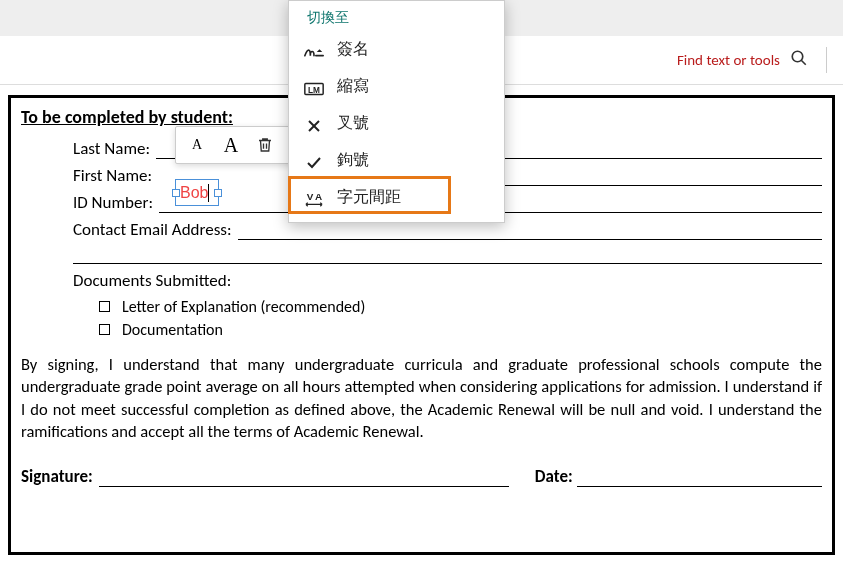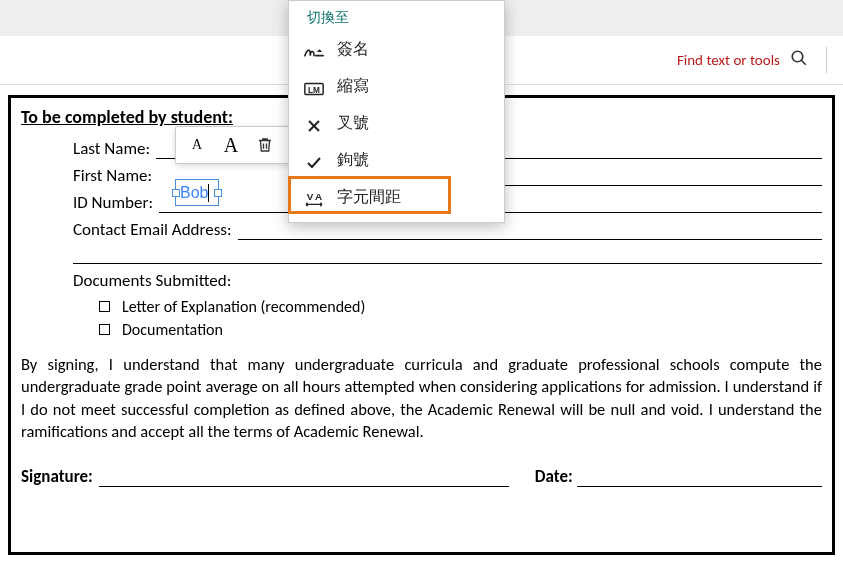--- a/index.html
+++ b/index.html
@@ -87,21 +87,21 @@
     top: 179px;
     border: 1.5px solid #4a90d9;
     background: #fff;
     height: 27px;
     width: 44px;
     display: flex;
     align-items: center;
     padding: 0 4px;
   }
   .text-box-inner {
-    color: #3b82f6;
+    color: #ef4444;
     font-size: 16px;
     font-family: Arial, sans-serif;
   }
   .cursor { border-right: 1px solid #000; height: 18px; }
   .resize-handles::before, .resize-handles::after {
     content: ""; position: absolute; width: 6px; height: 6px;
     background: #fff; border: 1px solid #4a90d9;
   }
   .resize-handles::before { left: -4px; top: 50%; transform: translateY(-50%); }
   .resize-handles::after { right: -4px; top: 50%; transform: translateY(-50%); }

